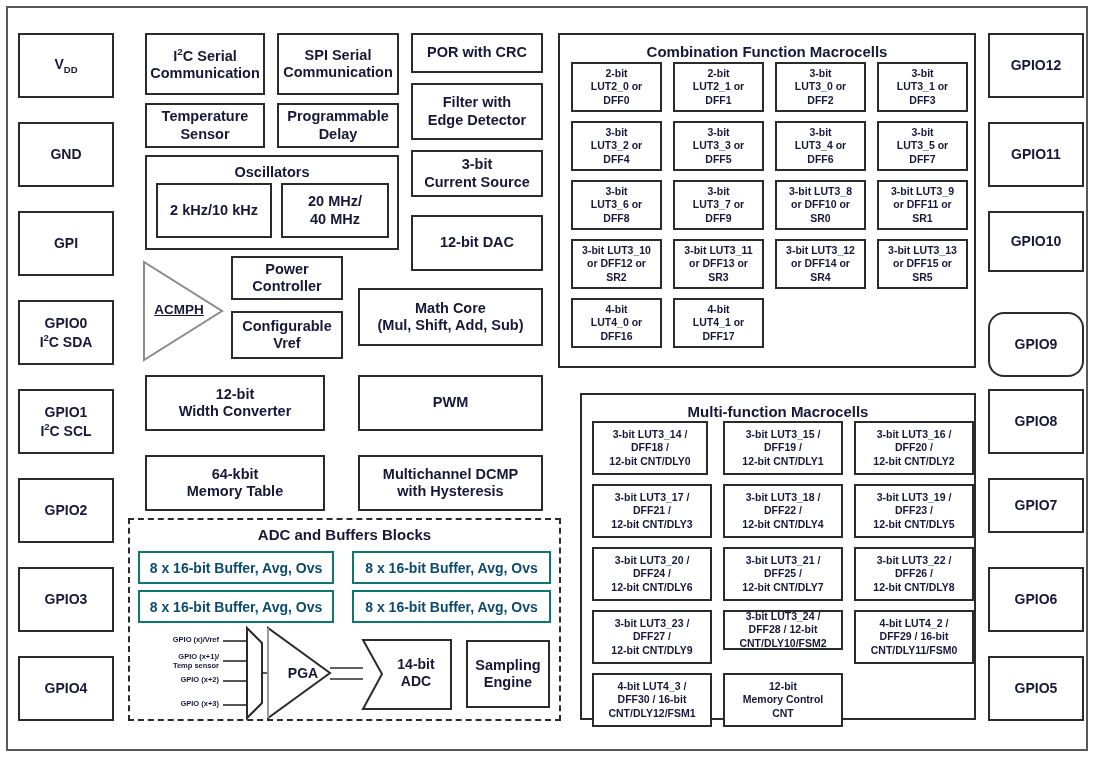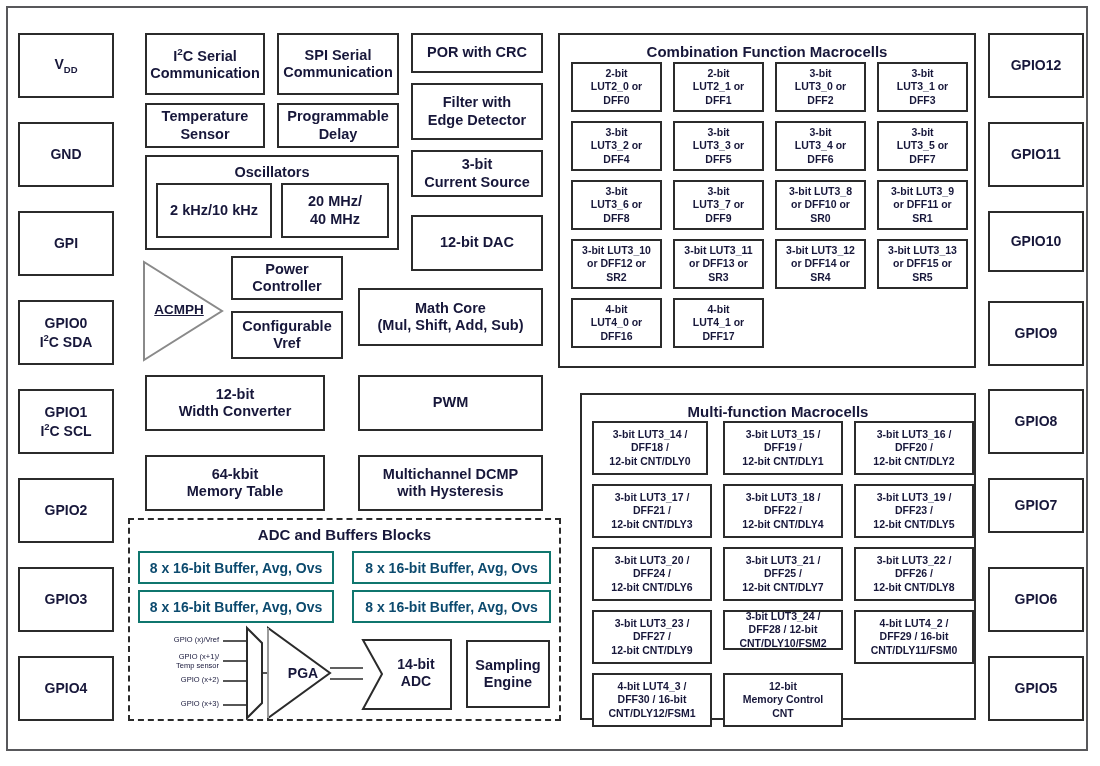--- a/index.html
+++ b/index.html
@@ -103,21 +103,21 @@
     position:absolute;
     box-sizing:border-box;
     border:2px solid #0f766e;
     background:#fff;
     display:flex;align-items:center;justify-content:center;
     font-size:14px;font-weight:bold;color:#0c4a6e;
   }
   .muxlabel{
     position:absolute;
     font-size:7.5px;
-    font-weight:normal;
+    font-weight:bold;
     color:#17173a;
     text-align:right;
     line-height:1.15;
     white-space:nowrap;
   }
   .svgl{ position:absolute; left:0; top:0; pointer-events:none; }
   .shape-label{
     position:absolute;
     font-weight:bold;
     color:#17173a;
@@ -161,21 +161,21 @@
 
   <div class="blk pin" style="left:988px; top:33px;  width:96px; height:65px;">
     <span>GPIO12</span>
   </div>
   <div class="blk pin" style="left:988px; top:122px; width:96px; height:65px;">
     <span>GPIO11</span>
   </div>
   <div class="blk pin" style="left:988px; top:211px; width:96px; height:61px;">
     <span>GPIO10</span>
   </div>
-  <div class="blk pin" style="left:988px; top:301px; width:96px; height:65px;">
+  <div class="blk pin" style="left:988px; top:312px; width:96px; height:65px;border-radius:16px;">
     <span>GPIO9</span>
   </div>
   <div class="blk pin" style="left:988px; top:389px; width:96px; height:65px;">
     <span>GPIO8</span>
   </div>
   <div class="blk pin" style="left:988px; top:478px; width:96px; height:55px;">
     <span>GPIO7</span>
   </div>
   <div class="blk pin" style="left:988px; top:567px; width:96px; height:65px;">
     <span>GPIO6</span>

